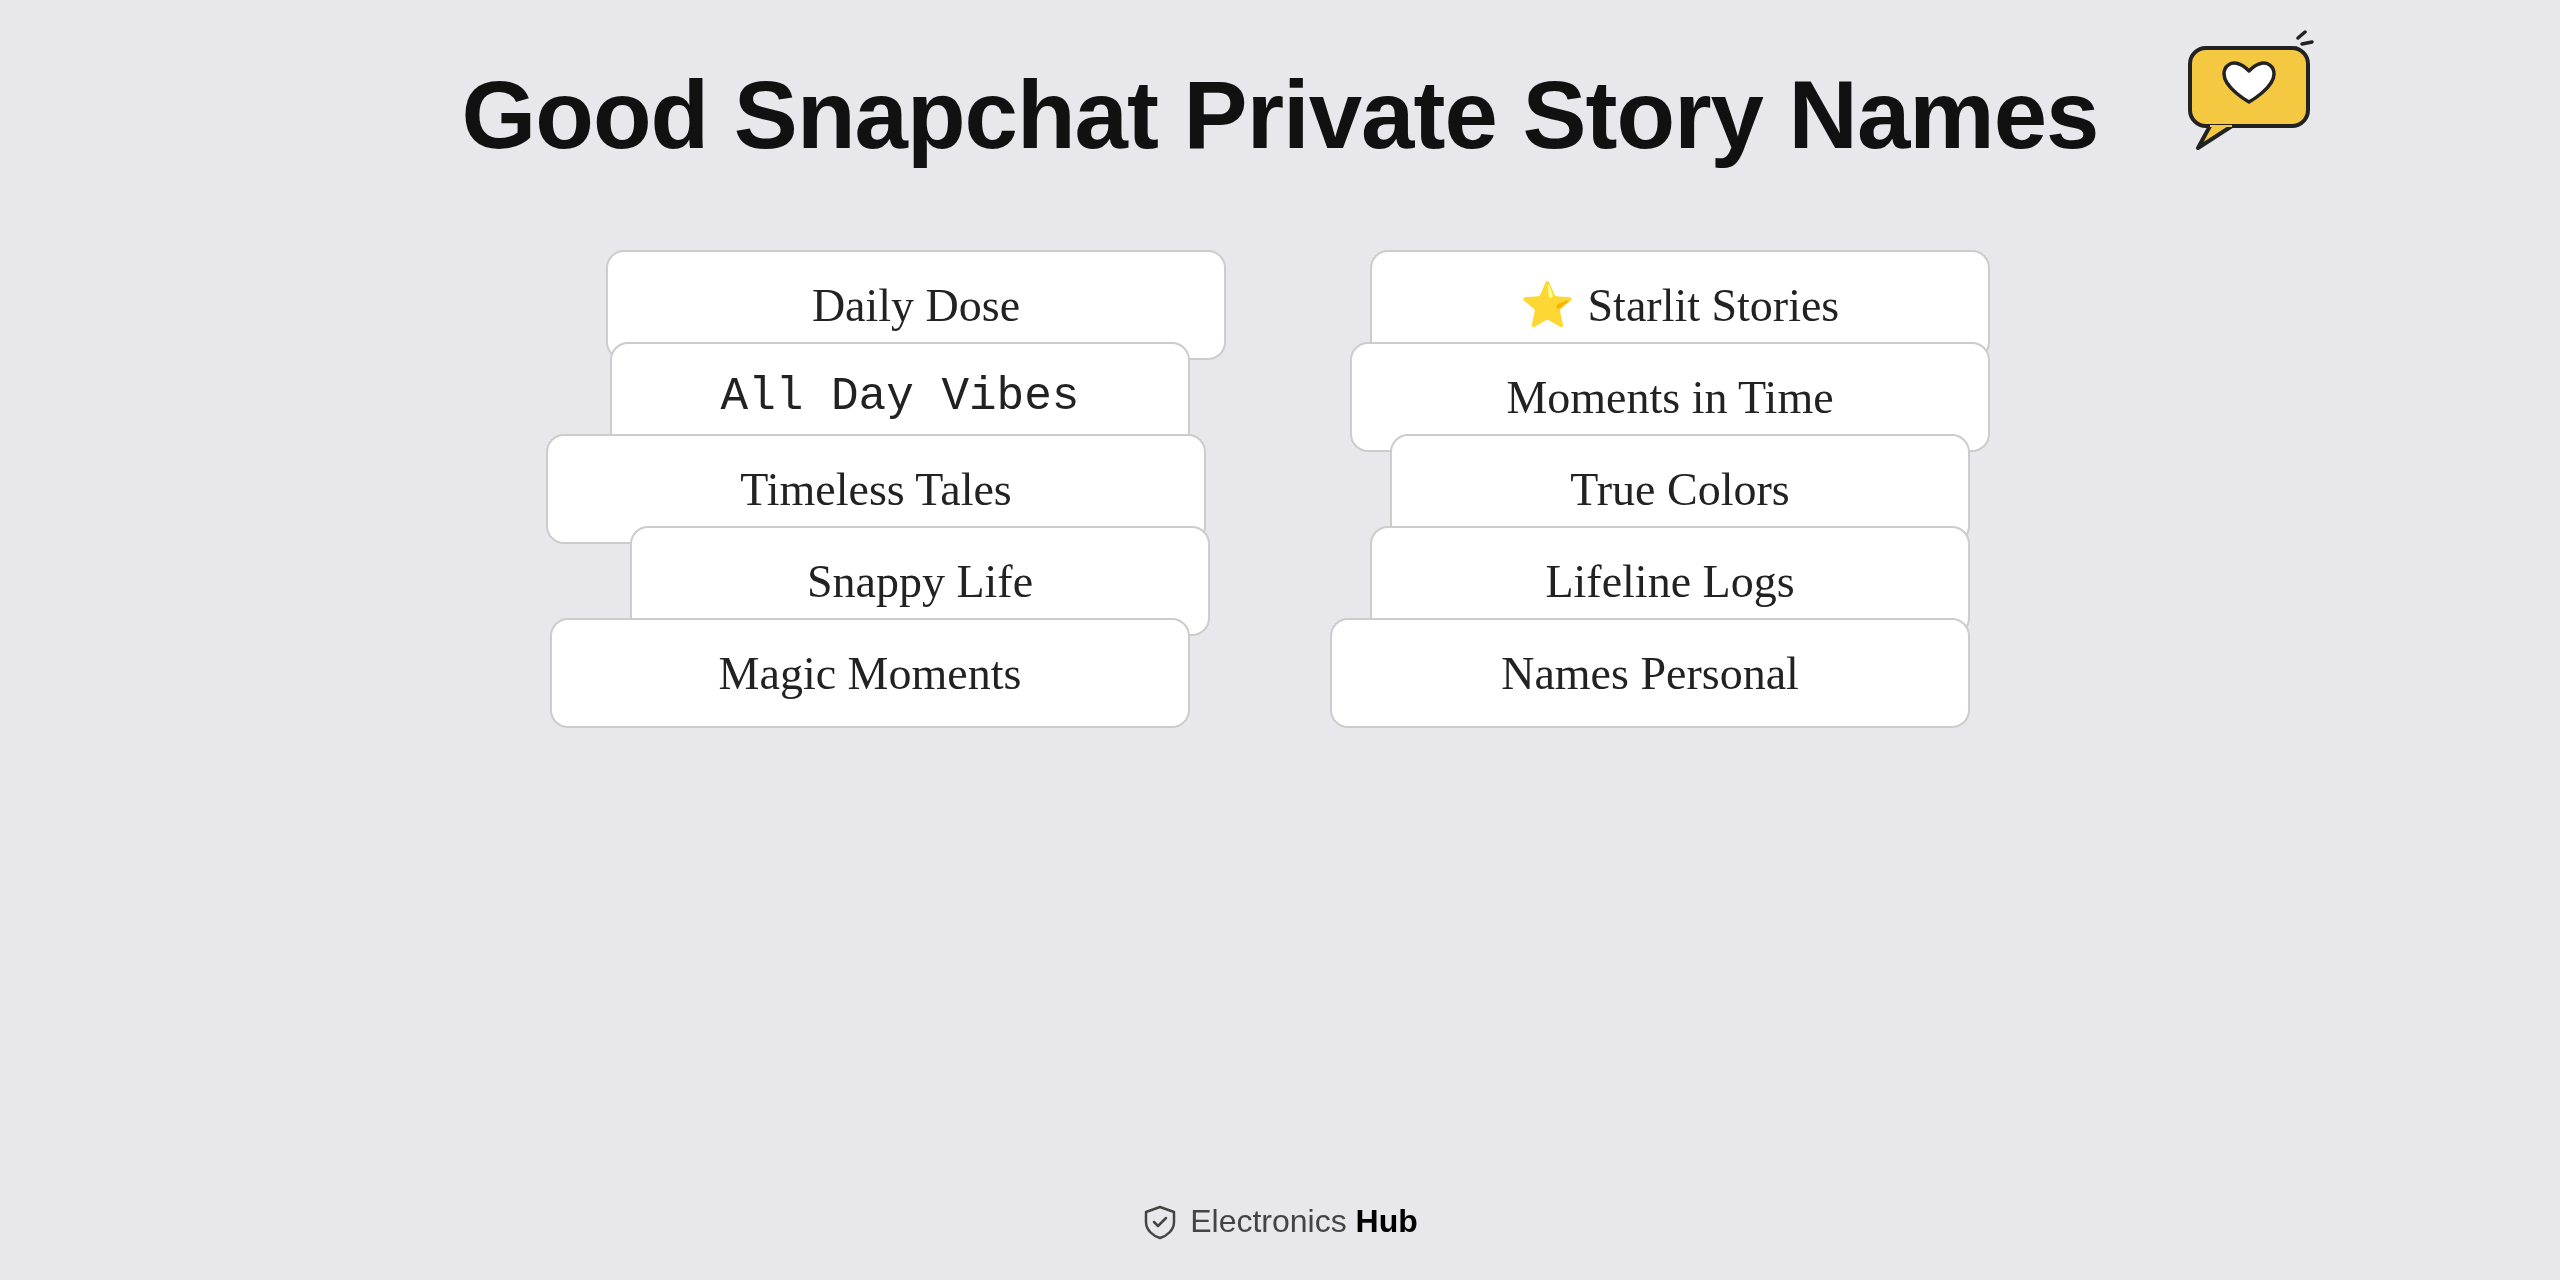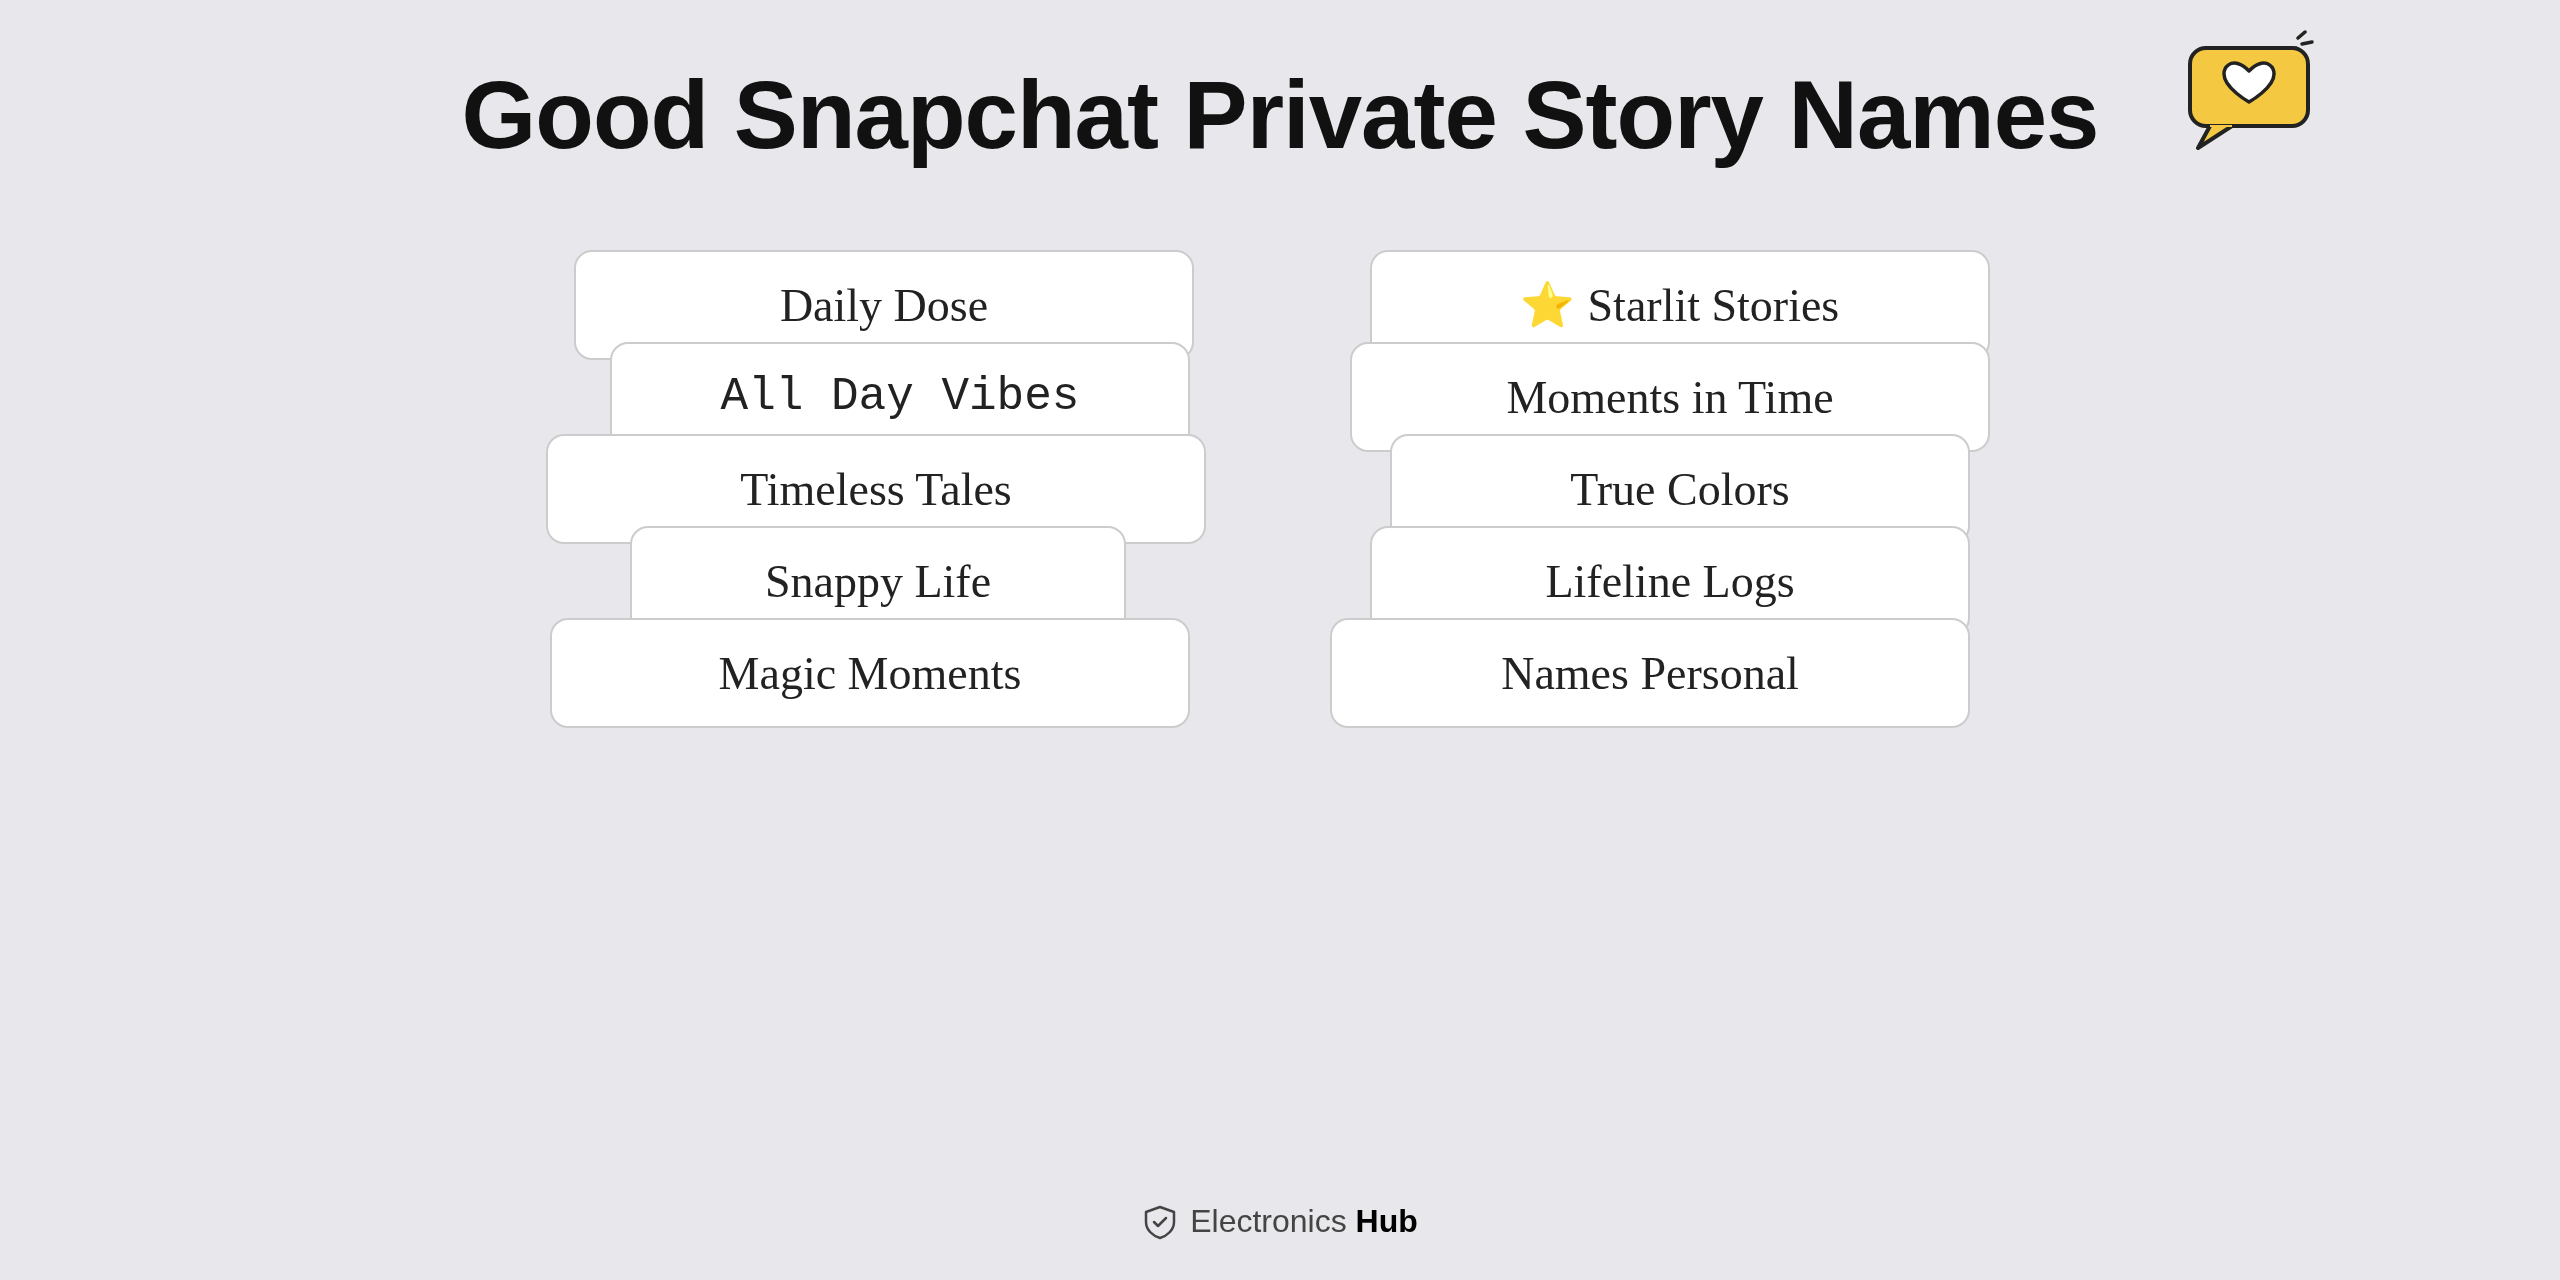--- a/index.html
+++ b/index.html
@@ -90,33 +90,33 @@
       font-size: 46px;
       color: #222;
       font-weight: 400;
       height: 110px;
       position: relative;
     }
 
     
     .left-col .card-wrapper:nth-child(1) .card {
       width: 620px;
-      margin-left: 44px;
+      margin-left: 76px;
     }
     .left-col .card-wrapper:nth-child(2) .card {
       width: 580px;
       margin-left: 80px;
       font-family: Liberation Mono, monospace;
     }
     .left-col .card-wrapper:nth-child(3) .card {
       width: 660px;
       margin-left: 16px;
     }
     .left-col .card-wrapper:nth-child(4) .card {
-      width: 496px;
+      width: 580px;
       margin-left: 100px;
     }
     .left-col .card-wrapper:nth-child(5) .card {
       width: 640px;
       margin-left: 20px;
     }
 
     
     .right-col .card-wrapper:nth-child(1) .card {
       width: 620px;

